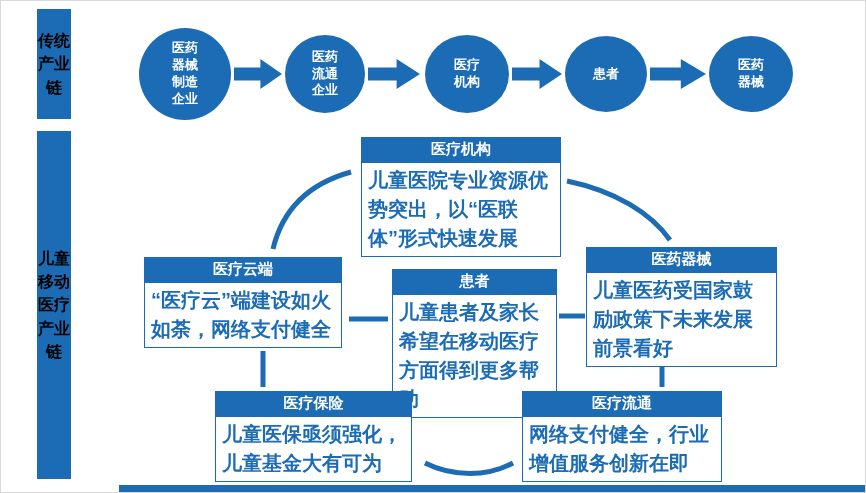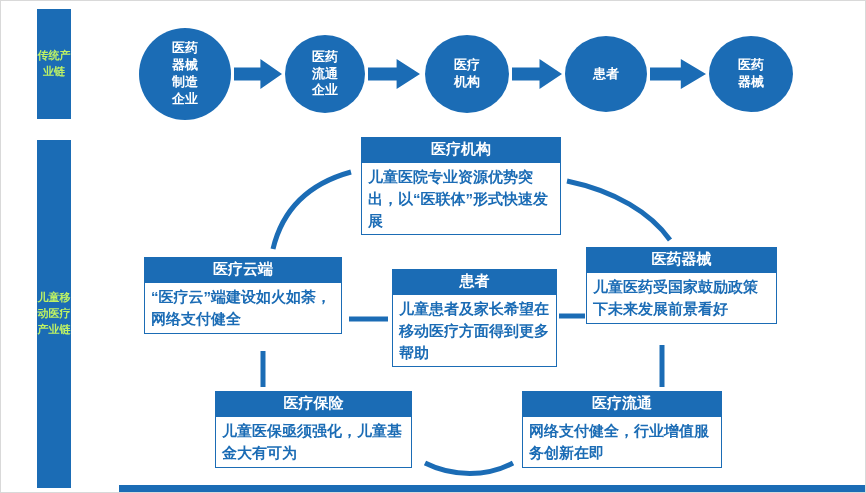--- a/index.html
+++ b/index.html
@@ -15,21 +15,21 @@
     position:relative;
     width:866px;height:493px;
     background:#ffffff;
     border:1px solid #d9d9d9;
     overflow:hidden;
   }
   
   .sidebar{
     position:absolute;left:36px;width:34px;
     background:var(--blue);
-    color:#bef264;font-weight:700;font-size:11px;
+    color:#000000;font-weight:700;font-size:16px;
     display:flex;align-items:center;justify-content:center;
     text-align:center;line-height:1.45;
   }
   .wrap-3{width:3em;display:inline-block;}
   .wrap-2{width:2em;display:inline-block;}
   
   .circle{
     position:absolute;border-radius:50%;
     background:var(--blue);
     color:#fff;font-weight:700;font-size:13px;line-height:1.3;
@@ -46,21 +46,21 @@
   .node{position:absolute;}
   .node-header{
     background:var(--blue);
     color:#fff;font-weight:700;font-size:15px;
     text-align:center;padding:3px 0;
   }
   .node-body{
     background:#fff;
     border:1px solid var(--blue);
     color:var(--blue);
-    font-weight:600;font-size:15px;line-height:1.45;
+    font-weight:600;font-size:20px;line-height:1.45;
     padding:3px 6px;
   }
   .arrows{
     position:absolute;left:0;top:0;width:866px;height:493px;
     pointer-events:none;
   }
   .arrows path{
     stroke:var(--blue);
     stroke-width:5;
     fill:none;
@@ -71,21 +71,21 @@
   }
 </style>
 </head>
 <body>
 
 <div class="page">
 
   <div class="sidebar" style="top:8px;height:110px;">
     <span class="wrap-3">传统产业链</span>
   </div>
-  <div class="sidebar" style="top:130px;height:348px;margin-top:9px;">
+  <div class="sidebar" style="top:130px;height:348px;">
     <span class="wrap-3">儿童移动医疗产业链</span>
   </div>
 
   <div class="circle" style="left:138px;top:27px;width:92px;height:92px;">
     <span class="wrap-2">医药器械制造企业</span>
   </div>
   <div class="circle" style="left:284px;top:34px;width:80px;height:78px;align-items:center;">
     <span class="wrap-2">医药流通企业</span>
   </div>
   <div class="circle" style="left:424px;top:34px;width:84px;height:78px;">

